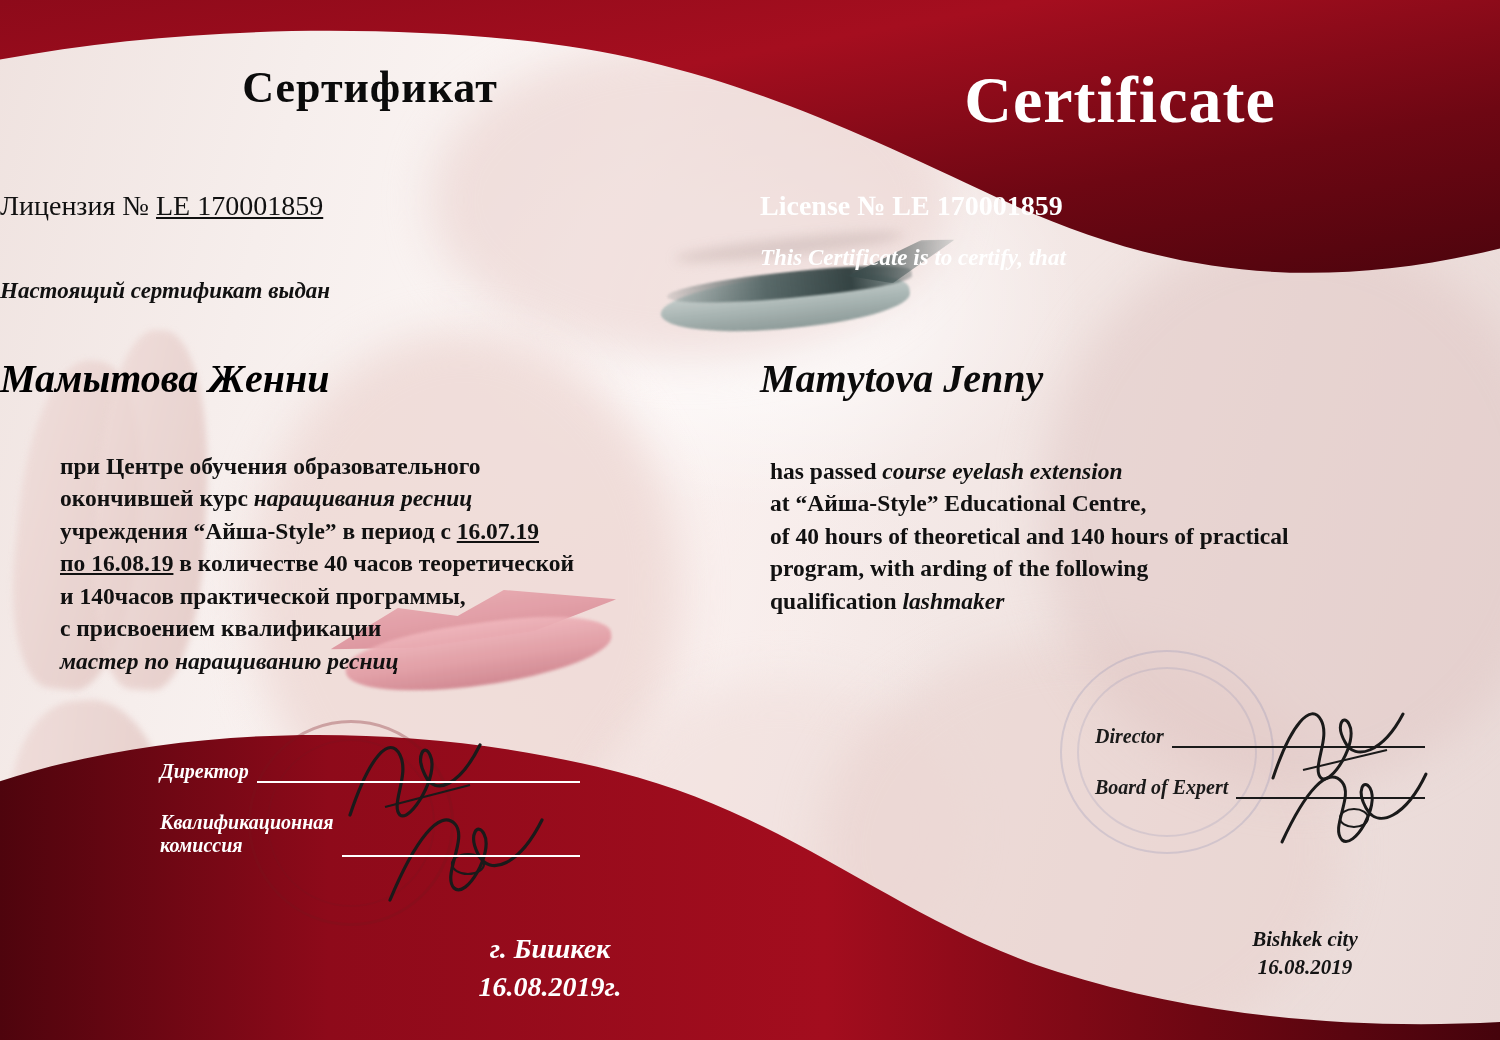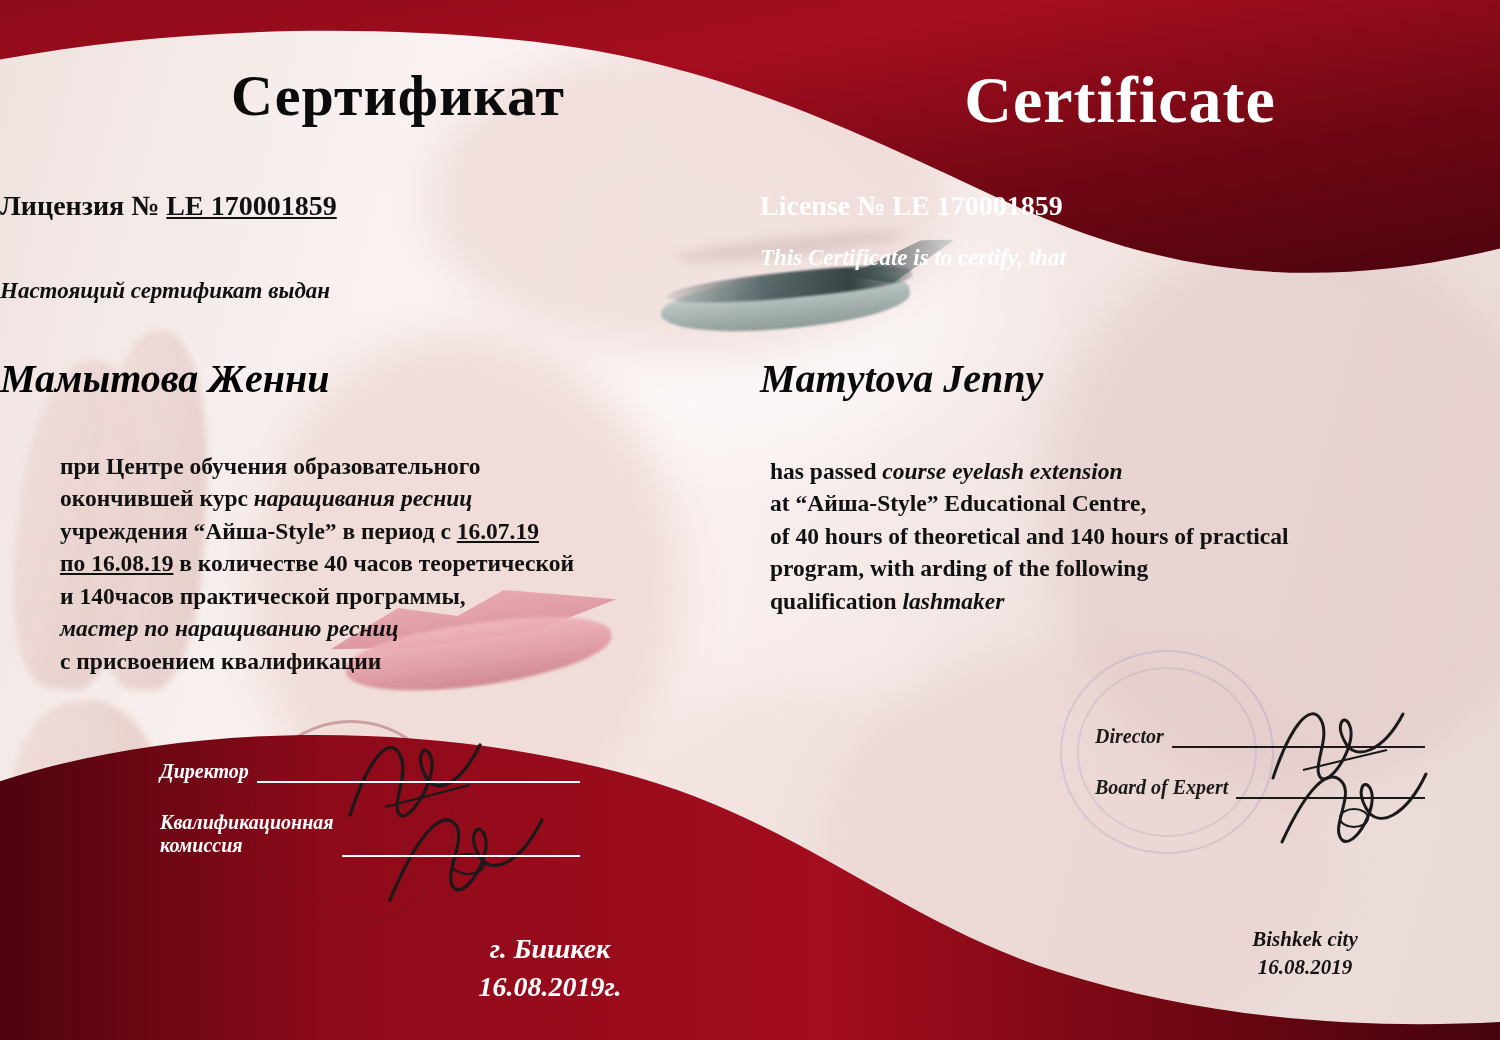--- a/index.html
+++ b/index.html
@@ -144,42 +144,41 @@
   }
   .swoosh-right {
     position: absolute;
     top: 0; right: 0;
     width: 620px; height: 1040px;
   }
 
   .title-ru {
     position: absolute;
     left: 0; top: 62px; width: 740px;
-    font-size: 58px;
+    font-size: 44px;
     font-weight: bold;
     color: #0b0b0b;
     letter-spacing: 1px;
     font-family: "Liberation Serif", serif;
-    margin-left: 28px;
   }
   .title-en {
     position: absolute;
     left: 760px; top: 62px; width: 720px;
     font-size: 66px;
     font-weight: bold;
     color: #ffffff;
     letter-spacing: 1px;
     text-align: center;
     font-family: "Liberation Serif", serif;
   }
 
   .license-ru {
     position: absolute;
     left: 0; top: 190px; width: 740px;
-    font-size: 28px; font-weight: bold; color: #111;
+    font-size: 28px; font-weight: normal; color: #111;
   }
   .license-ru u { text-decoration: underline; }
 
   .license-en {
     position: absolute;
     left: 760px; top: 190px; width: 720px;
     font-size: 28px; font-weight: bold; color: #ffffff;
   }
 
   .subtitle-ru {
@@ -378,22 +377,22 @@
     <div>
       <span>окончившей курс </span><i>наращивания ресниц</i>
     </div>
     <div>
       <span>учреждения “Айша-Style” в период с </span><u>16.07.19</u>
     </div>
     <div>
       <u>по 16.08.19</u><span>  в количестве 40 часов теоретической</span>
     </div>
     <div>и 140часов  практической программы,</div>
+    <div>с присвоением квалификации</div>
     <div><i>мастер по наращиванию ресниц</i></div>
-    <div>с присвоением квалификации</div>
   </div>
 
   <div class="stamp"></div>
 
   <svg class="ink" style="left:330px; top:715px; width:180px; height:130px;" viewBox="0 0 180 130">
     <path d="M20,100 C40,40 60,20 70,40 C80,60 60,90 70,100 C80,108 110,60 100,40 C95,28 85,40 95,60 C105,82 130,70 150,30" fill="none" stroke="#1a1a1a" stroke-width="3.2" stroke-linecap="round"></path>
     <path d="M55,92 L140,70" fill="none" stroke="#1a1a1a" stroke-width="2.2"></path>
   </svg>
   <svg class="ink" style="left:370px; top:790px; width:200px; height:130px;" viewBox="0 0 200 130">
     <path d="M20,110 C45,50 70,18 85,34 C98,48 72,86 84,98 C96,110 124,62 114,44 C108,32 98,44 108,64 C120,88 150,74 172,30" fill="none" stroke="#1a1a1a" stroke-width="3.2" stroke-linecap="round"></path>

